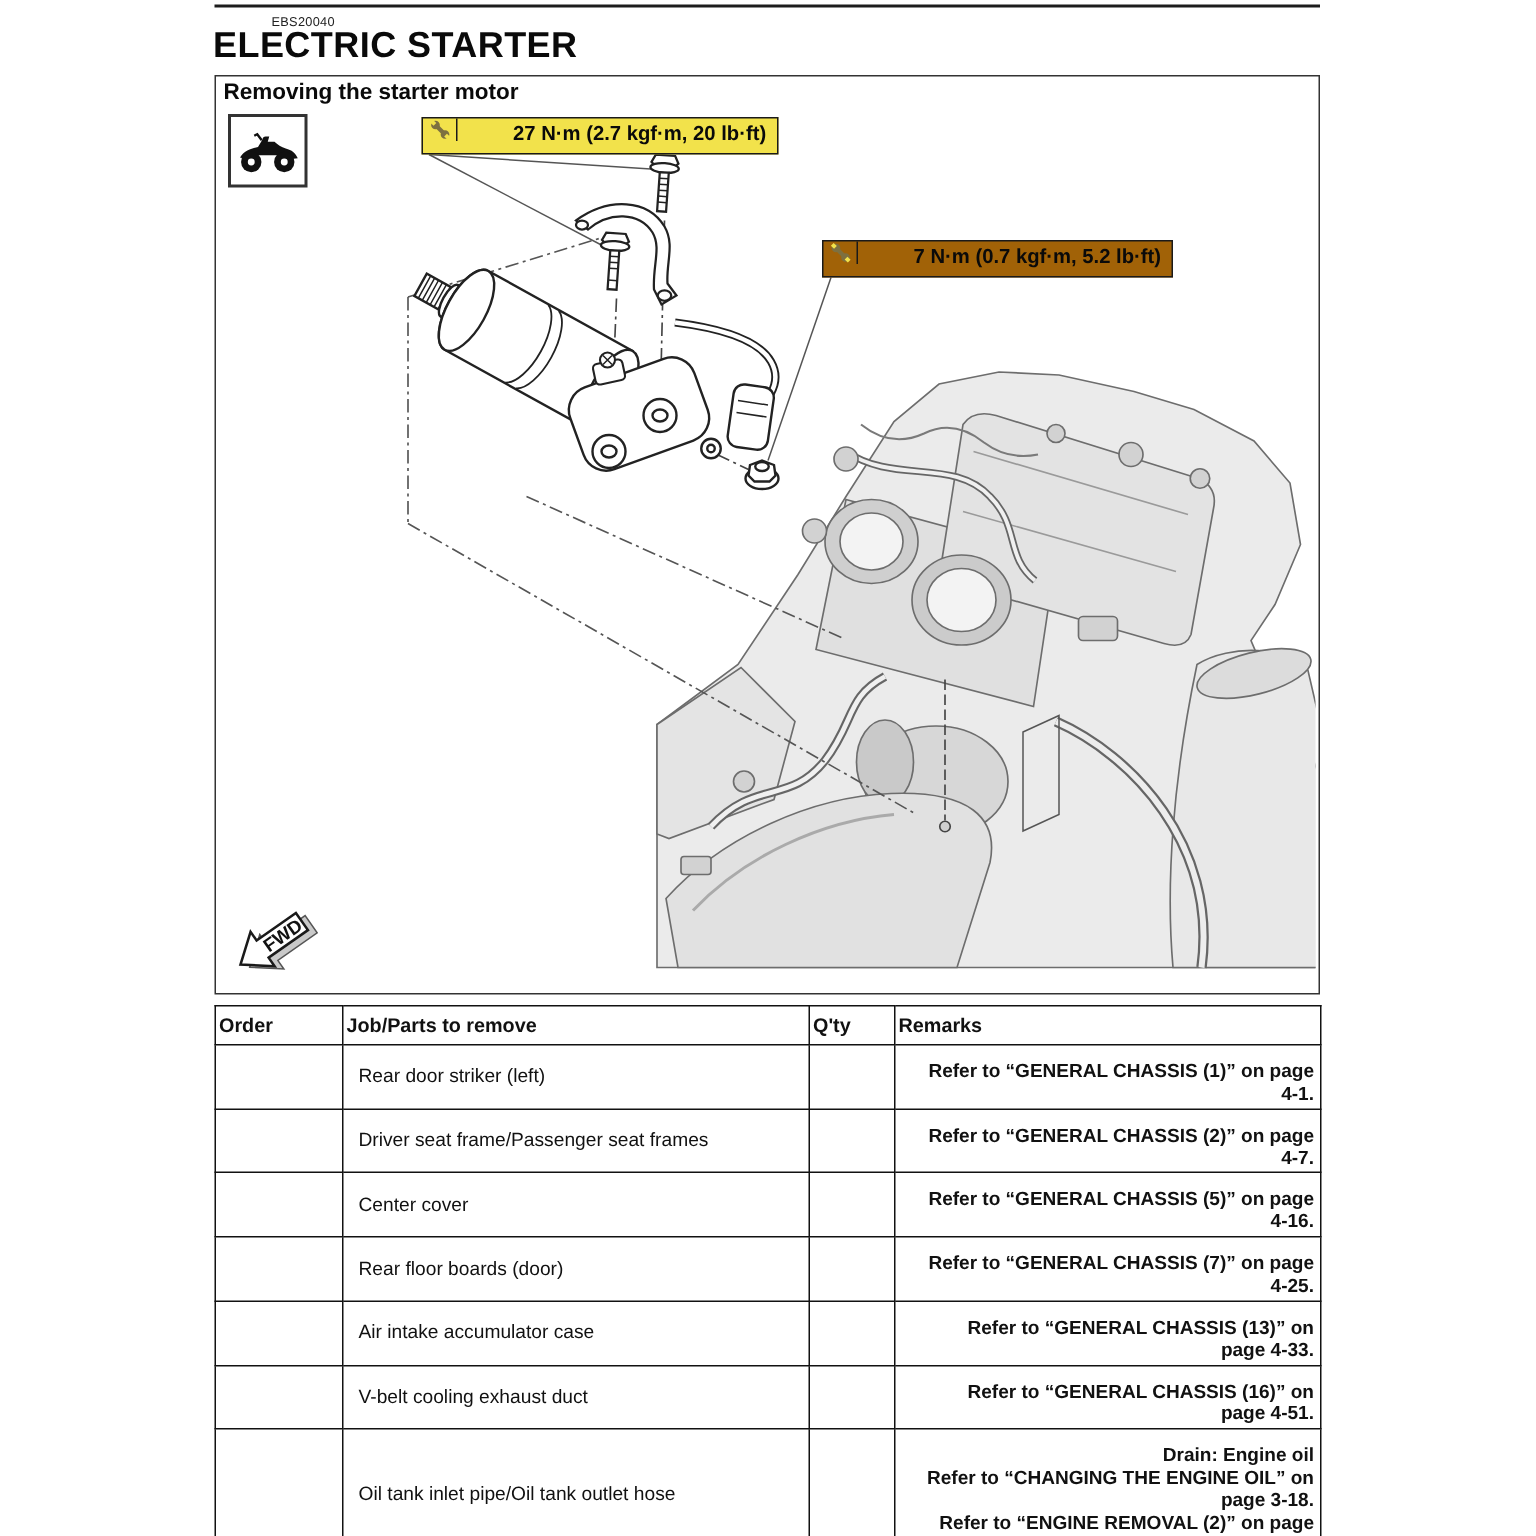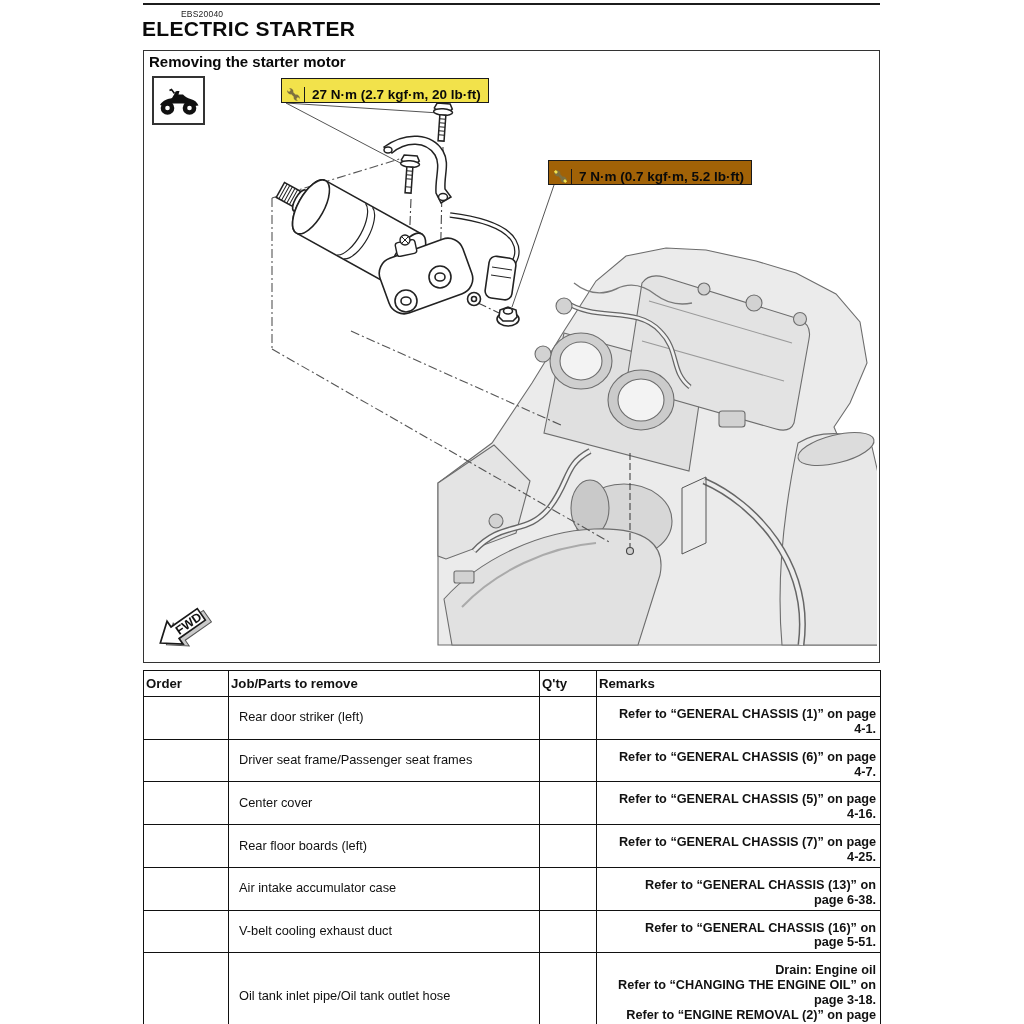--- a/index.html
+++ b/index.html
@@ -1,27 +1,27 @@
 <!DOCTYPE html>
 <html><head>
 <meta charset="utf-8">
 <style>
   * { margin:0; padding:0; box-sizing:border-box; }
   html,body { width:1024px; height:1024px; background:#ffffff; font-family:"Liberation Sans", sans-serif; color:#111; }
   .page { position:relative; width:1024px; height:1024px; background:#fff; overflow:hidden; }
 
   .top-rule { position:absolute; left:143px; top:3px; width:737px; height:2px; background:#1c1c1c; }
   .page-code { position:absolute; left:145px; top:9px; font-size:8.5px; letter-spacing:.2px; color:#222;margin-left:36px; }
-  .page-title { position:absolute; left:142px; top:17px; font-size:21px; font-weight:bold; letter-spacing:.3px; color:#0a0a0a; }
+  .page-title { position:absolute; left:142px; top:17px; font-size:24px; font-weight:bold; letter-spacing:.3px; color:#0a0a0a; }
 
   .figure-box { position:absolute; left:143px; top:50px; width:737px; height:613px; border:1.6px solid #333; background:#fff;padding-left:40px; }
   .figure-caption { position:absolute; left:5px; top:2px; font-size:15px; font-weight:bold; color:#0a0a0a; }
   .vehicle-box { position:absolute; left:8px; top:25px; width:53px; height:49px; border:2px solid #333; display:flex; align-items:center; justify-content:center; background:#fff; }
 
-  .torque-label { position:absolute; display:flex; align-items:flex-end; border:1.6px solid #1a1a1a; background:#f2e24b; height:25px; }
+  .torque-label { position:absolute; display:flex; align-items:flex-start; border:1.6px solid #1a1a1a; background:#f2e24b; height:25px;gap:30px; }
   .torque-label .icon-cell { width:23px; border-right:1.6px solid #1a1a1a; display:flex; align-items:center; justify-content:center; }
   .torque-label .text-cell { padding:2px 7px 0 7px; font-size:13.5px; font-weight:bold; white-space:nowrap; color:#0a0a0a; }
   .tl-27 { left:137px; top:27px; }
   .tl-7  { left:404px; top:109px; }
 
   .diagram-svg { position:absolute; left:0; top:0; width:733px; height:609px; }
 
   table.parts-table { position:absolute; left:143px; top:670px; width:737px; border-collapse:collapse; table-layout:fixed; background:#fff; }
   table.parts-table th, table.parts-table td { border:1.3px solid #111; vertical-align:middle; }
   table.parts-table th { font-size:13.2px; font-weight:bold; text-align:left; height:26px; padding:2px; }
@@ -247,50 +247,50 @@
         <td class="c-order"></td>
         <td class="c-job">Rear door striker (left)</td>
         <td class="c-qty"></td>
         <td class="c-remarks">Refer to “GENERAL CHASSIS (1)” on page
 4-1.</td>
       </tr>
       <tr>
         <td class="c-order"></td>
         <td class="c-job">Driver seat frame/Passenger seat frames</td>
         <td class="c-qty"></td>
-        <td class="c-remarks">Refer to “GENERAL CHASSIS (6)” on page
+        <td class="c-remarks">Refer to “GENERAL CHASSIS (2)” on page
 4-7.</td>
       </tr>
       <tr>
         <td class="c-order"></td>
         <td class="c-job">Center cover</td>
         <td class="c-qty"></td>
         <td class="c-remarks">Refer to “GENERAL CHASSIS (5)” on page
 4-16.</td>
       </tr>
       <tr>
         <td class="c-order"></td>
-        <td class="c-job">Rear floor boards (left)</td>
+        <td class="c-job">Rear floor boards (door)</td>
         <td class="c-qty"></td>
         <td class="c-remarks">Refer to “GENERAL CHASSIS (7)” on page
 4-25.</td>
       </tr>
       <tr>
         <td class="c-order"></td>
         <td class="c-job">Air intake accumulator case</td>
         <td class="c-qty"></td>
         <td class="c-remarks">Refer to “GENERAL CHASSIS (13)” on
-page 6-38.</td>
+page 4-33.</td>
       </tr>
       <tr>
         <td class="c-order"></td>
         <td class="c-job">V-belt cooling exhaust duct</td>
         <td class="c-qty"></td>
         <td class="c-remarks">Refer to “GENERAL CHASSIS (16)” on
-page 5-51.</td>
+page 4-51.</td>
       </tr>
       <tr class="tall">
         <td class="c-order"></td>
         <td class="c-job">Oil tank inlet pipe/Oil tank outlet hose</td>
         <td class="c-qty"></td>
         <td class="c-remarks">Drain: Engine oil
 Refer to “CHANGING THE ENGINE OIL” on
 page 3-18.
 Refer to “ENGINE REMOVAL (2)” on page
 5-12.</td>

